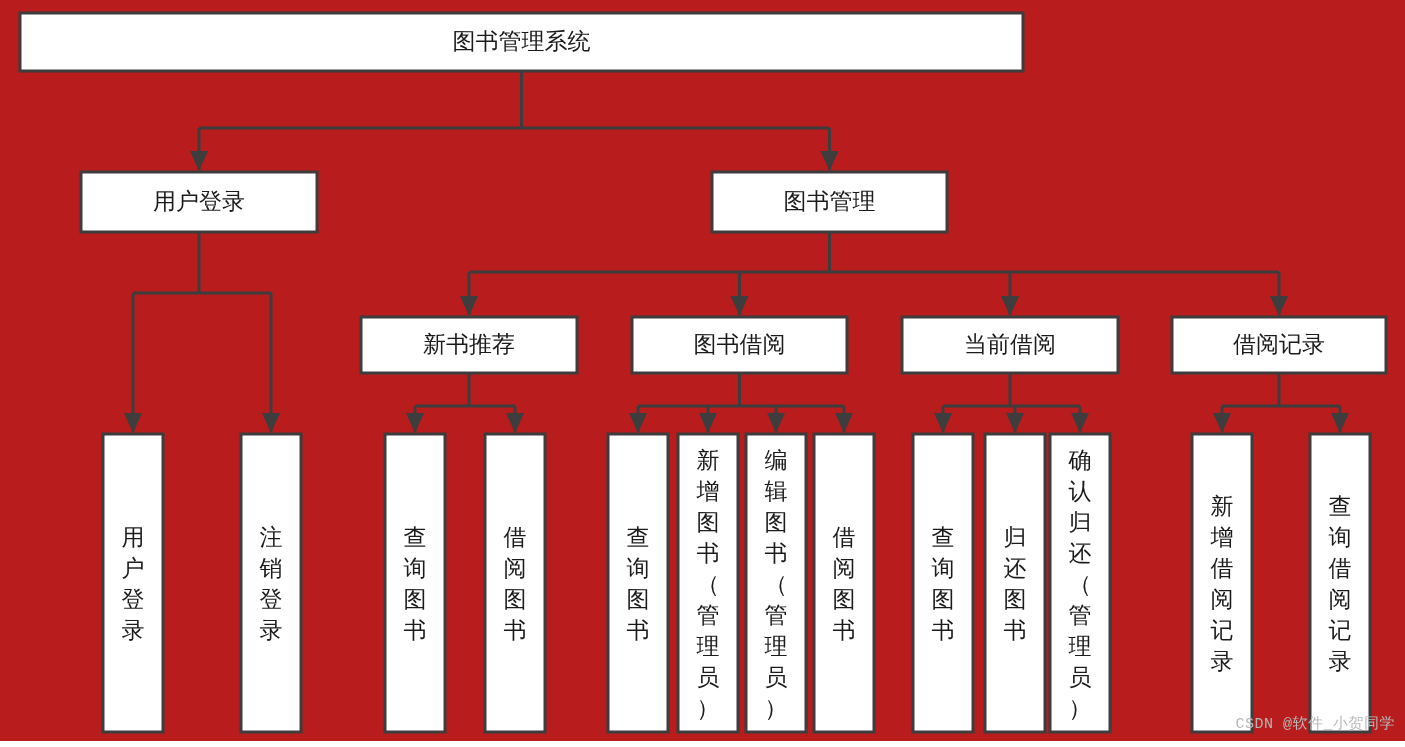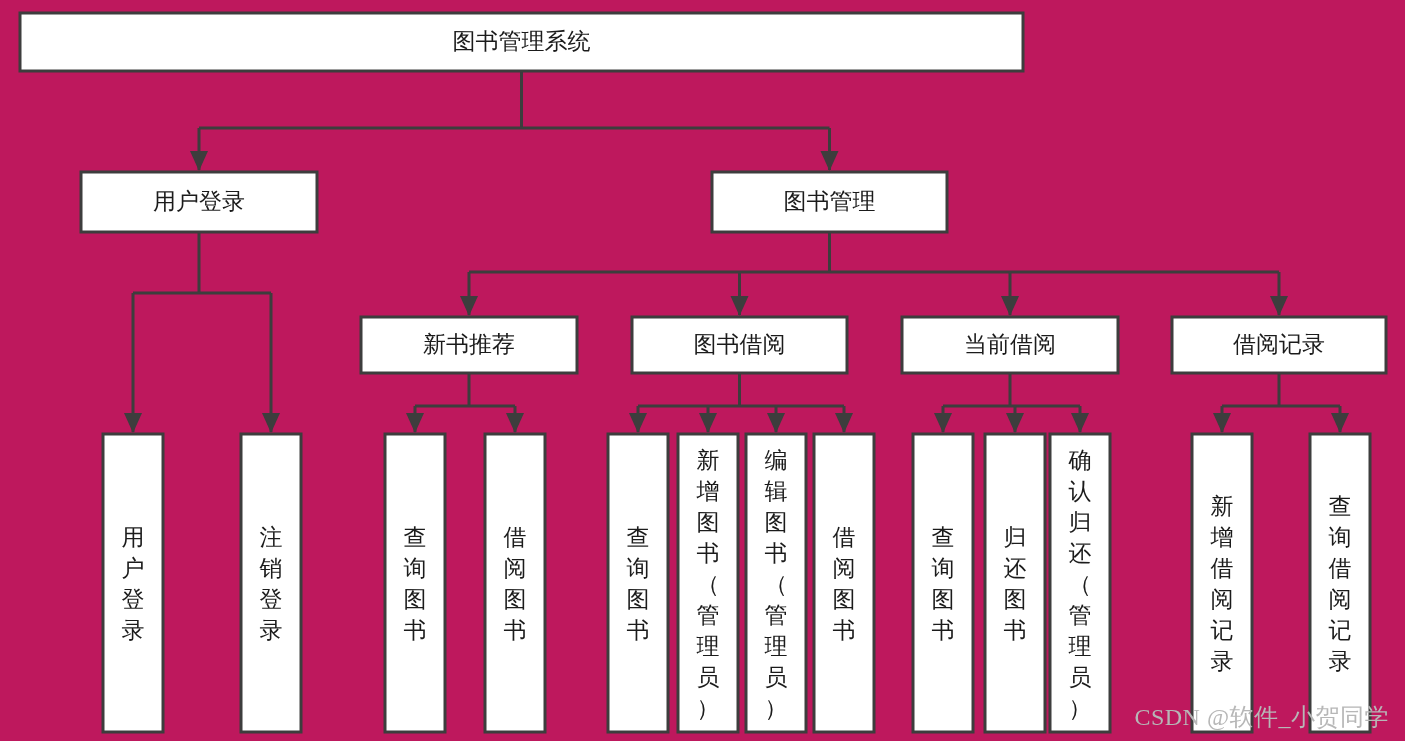--- a/index.html
+++ b/index.html
@@ -10,21 +10,21 @@
   body {
     width: 1405px;
     height: 747px;
     font-family: "Liberation Sans", "DejaVu Sans", sans-serif;
     overflow: hidden;
   }
   #diagram-root {
     position: relative;
     width: 1405px;
     height: 741px;
-    background: #be185d;
+    background: #b91c1c;
   }
   svg#tree-svg {
     position: absolute;
     left: 0;
     top: 0;
     width: 1405px;
     height: 747px;
     display: block;
   }
   .node-box {
@@ -50,24 +50,24 @@
     dominant-baseline: middle;
   }
   .node-label-v {
     font-family: "Liberation Sans", "DejaVu Sans", sans-serif;
     font-size: 23px;
     fill: #1b1b1b;
     text-anchor: middle;
   }
   .watermark {
     position: absolute;
-    right: 16px;
+    right: 10px;
     bottom: 8px;
-    font-family: Liberation Serif, serif;
-    font-size: 24px;
+    font-family: Liberation Mono, monospace;
+    font-size: 15px;
     color: #b7b7b7;
     white-space: nowrap;
     letter-spacing: 0.5px;
   }
 </style>
 </head>
 <body>
 
 <div id="diagram-root">
 

